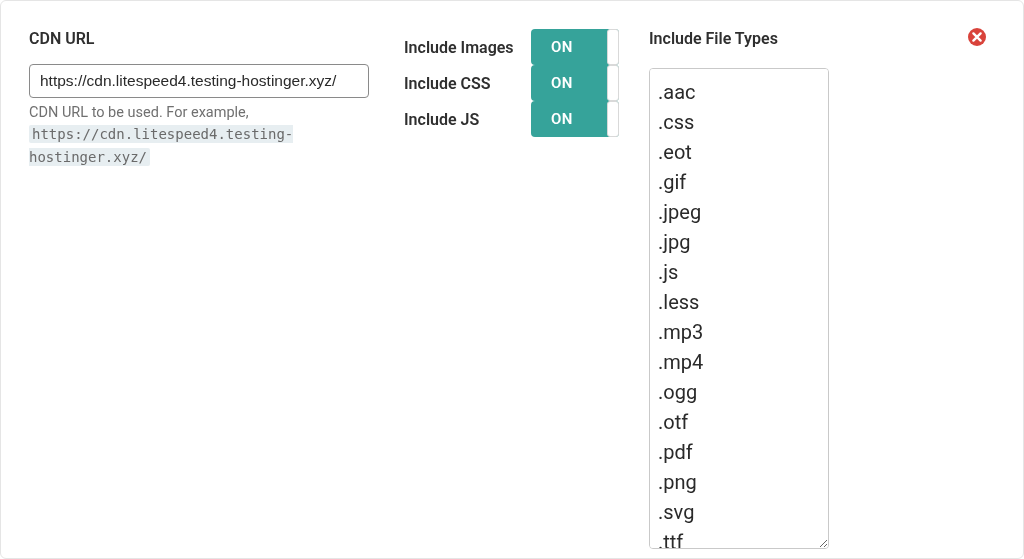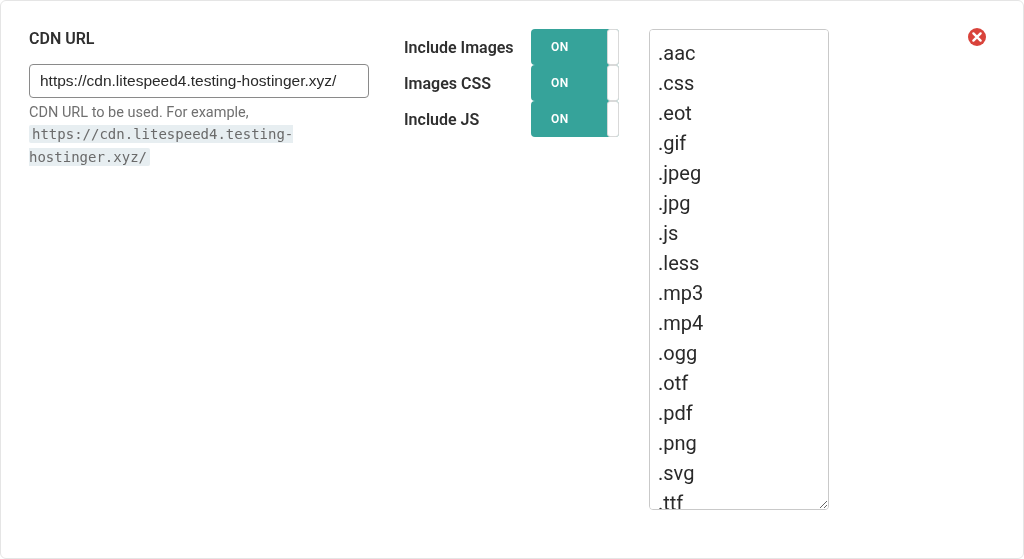--- a/index.html
+++ b/index.html
@@ -84,21 +84,21 @@
       background: #36a39a;
       position: relative;
       display: flex;
       align-items: center;
       cursor: pointer;
       user-select: none;
     }
     .switch .switch-text {
       color: #ffffff;
       font-weight: 600;
-      font-size: 12px;
+      font-size: 15px;
       margin-left: 20px;
       letter-spacing: 0.5px;
     }
     .switch .knob {
       position: absolute;
       right: 0;
       top: 0;
       width: 12px;
       height: 36px;
       background: #ffffff;
@@ -155,21 +155,21 @@
 
     <div class="toggle-row">
       <span class="row-label">Include Images</span>
       <div class="switch">
         <span class="switch-text">ON</span>
         <span class="knob"></span>
       </div>
     </div>
 
     <div class="toggle-row">
-      <span class="row-label">Images CSS</span>
+      <span class="row-label">Include CSS</span>
       <div class="switch">
         <span class="switch-text">ON</span>
         <span class="knob"></span>
       </div>
     </div>
 
     <div class="toggle-row">
       <span class="row-label">Include JS</span>
       <div class="switch">
         <span class="switch-text">ON</span>
@@ -181,20 +181,21 @@
 
   <div class="col col-right">
     <div class="remove-btn">
       <span>
         <svg viewBox="0 0 20 20">
           <circle cx="10" cy="10" r="9" fill="#d9433b"></circle>
           <path d="M6.4 6.4 L13.6 13.6 M13.6 6.4 L6.4 13.6" stroke="#ffffff" stroke-width="2.4" stroke-linecap="round"></path>
         </svg>
       </span>
     </div>
+    <div class="field-label">Include File Types</div>
     <div class="textarea-wrap">
       <textarea class="file-types" style="">.aac
 .css
 .eot
 .gif
 .jpeg
 .jpg
 .js
 .less
 .mp3

